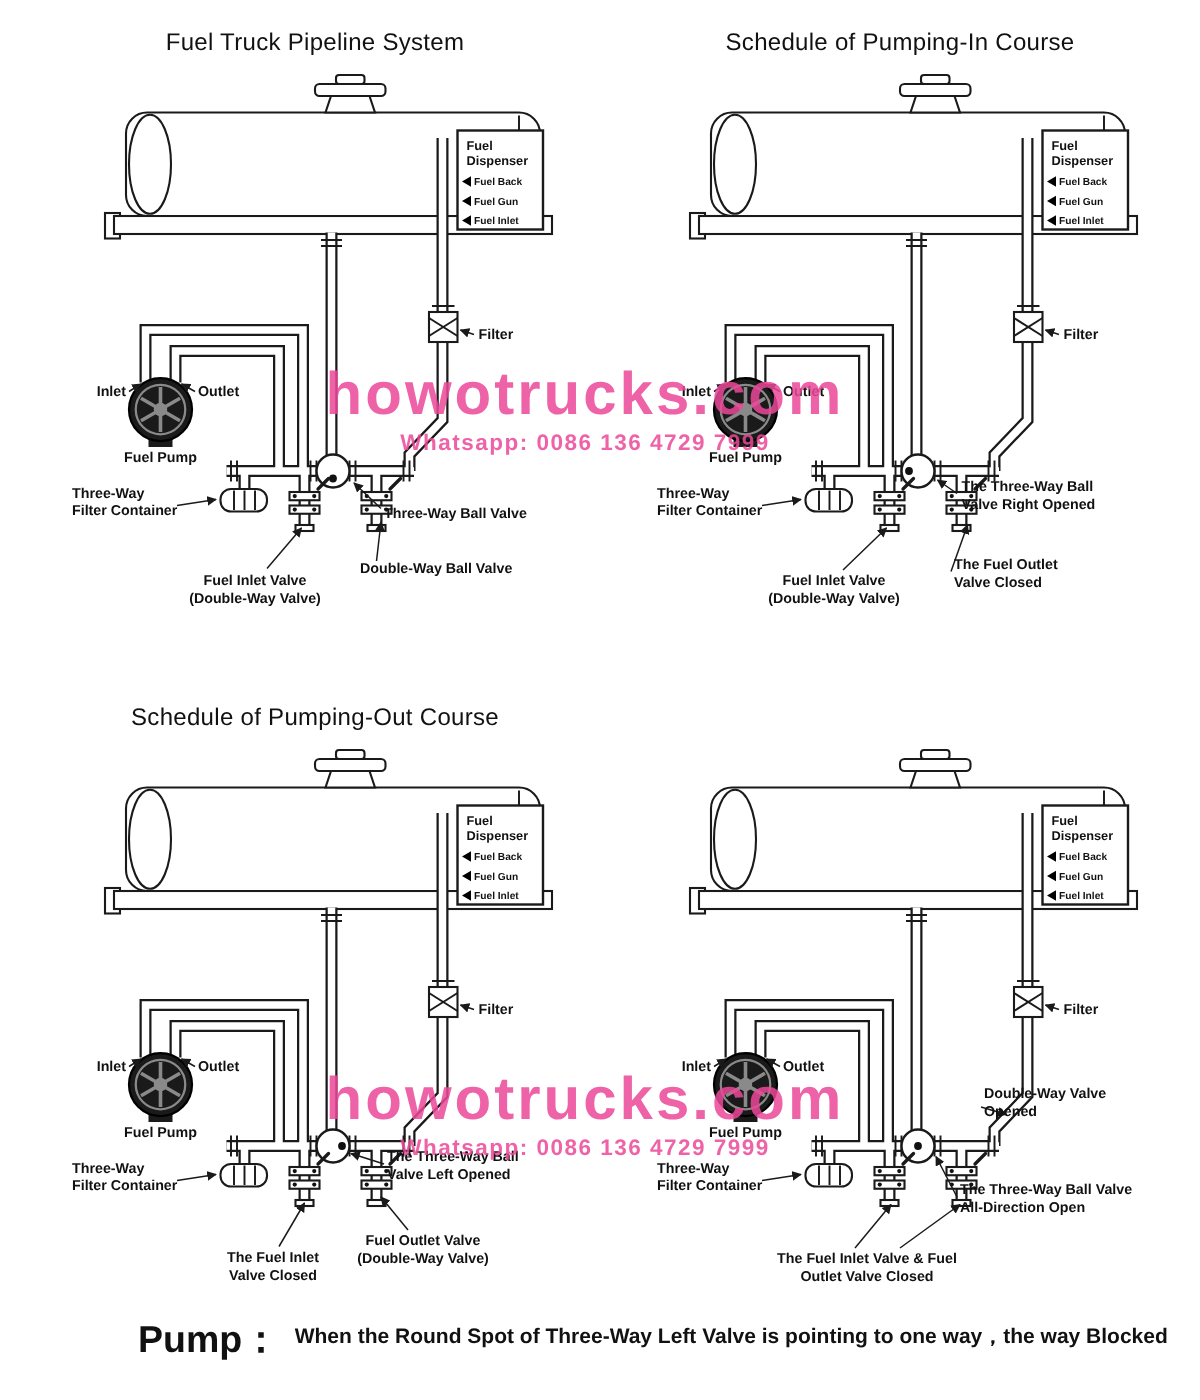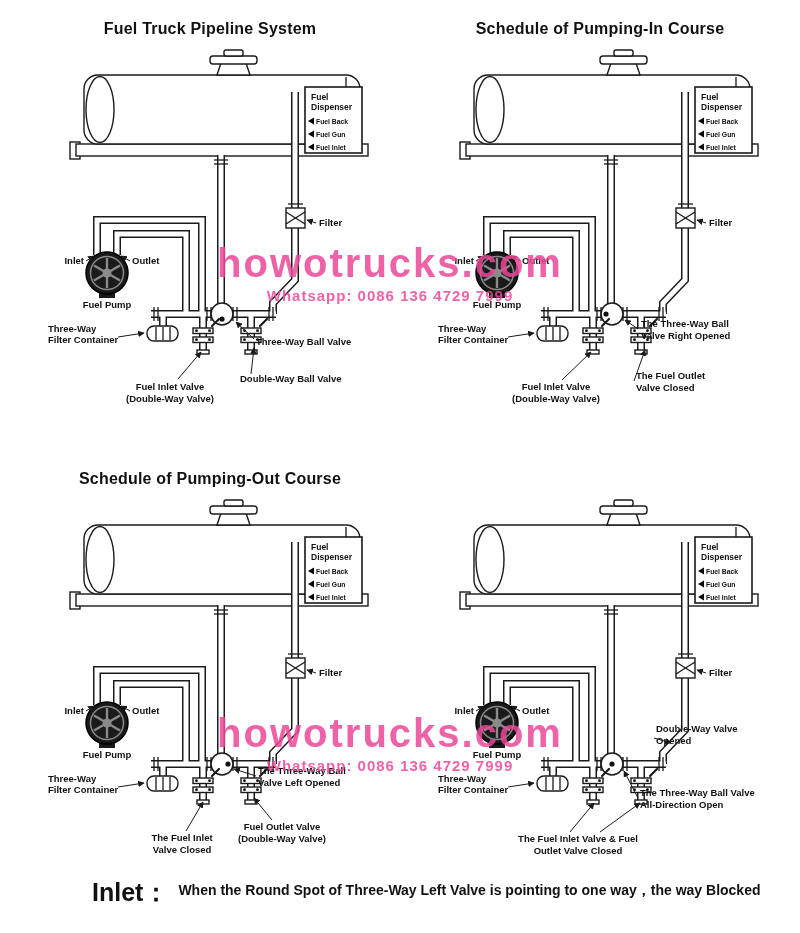--- a/index.html
+++ b/index.html
@@ -1,20 +1,20 @@
 <!DOCTYPE html>
 <html><head>
 <meta charset="utf-8">
 <style>
   *{margin:0;padding:0;box-sizing:border-box}
   html,body{width:800px;height:933px;background:#fff;position:relative;overflow:hidden;
     font-family:"Liberation Sans",sans-serif;color:#111}
   .panel{position:absolute;width:380px;height:446px;z-index:1}
   .panel-title{position:absolute;top:14px;left:0;width:100%;text-align:center;
-    font-size:16px;font-weight:bold;letter-spacing:.2px}
+    font-size:16px;font-weight:normal;letter-spacing:.2px}
   svg.schematic{position:absolute;top:36px;left:0;width:380px;height:394px}
   .ln{fill:#fff;stroke:#1a1a1a;stroke-width:1.4}
   .pb{fill:none;stroke:#1a1a1a;stroke-width:8}
   .pw{fill:none;stroke:#fff;stroke-width:5}
   .tick{stroke:#1a1a1a;stroke-width:1.3}
   .hndl{stroke:#1a1a1a;stroke-width:2.2;stroke-linecap:round}
   .ld{stroke:#1a1a1a;stroke-width:1;fill:none}
   .dot{fill:#111}
   svg text{font-family:"Liberation Sans",sans-serif;font-weight:bold;fill:#111}
   .t9{font-size:9.5px}.t8{font-size:8.5px}.t7{font-size:6.8px}
@@ -286,17 +286,17 @@
 <div class="watermark" style="top:242px">
   <div class="wm-brand">howotrucks.com</div>
   <div class="wm-phone">Whatsapp: 0086 136 4729 7999</div>
 </div>
 <div class="watermark" style="top:712px">
   <div class="wm-brand">howotrucks.com</div>
   <div class="wm-phone">Whatsapp: 0086 136 4729 7999</div>
 </div>
 
 <div class="note">
-  <span class="note-label">Inlet：</span>
+  <span class="note-label">Pump：</span>
   <div class="note-lines">
     <div>When the Round Spot of Three-Way Left Valve is pointing to one way，the way Blocked</div>
   </div>
 </div>
 
 </body></html>

